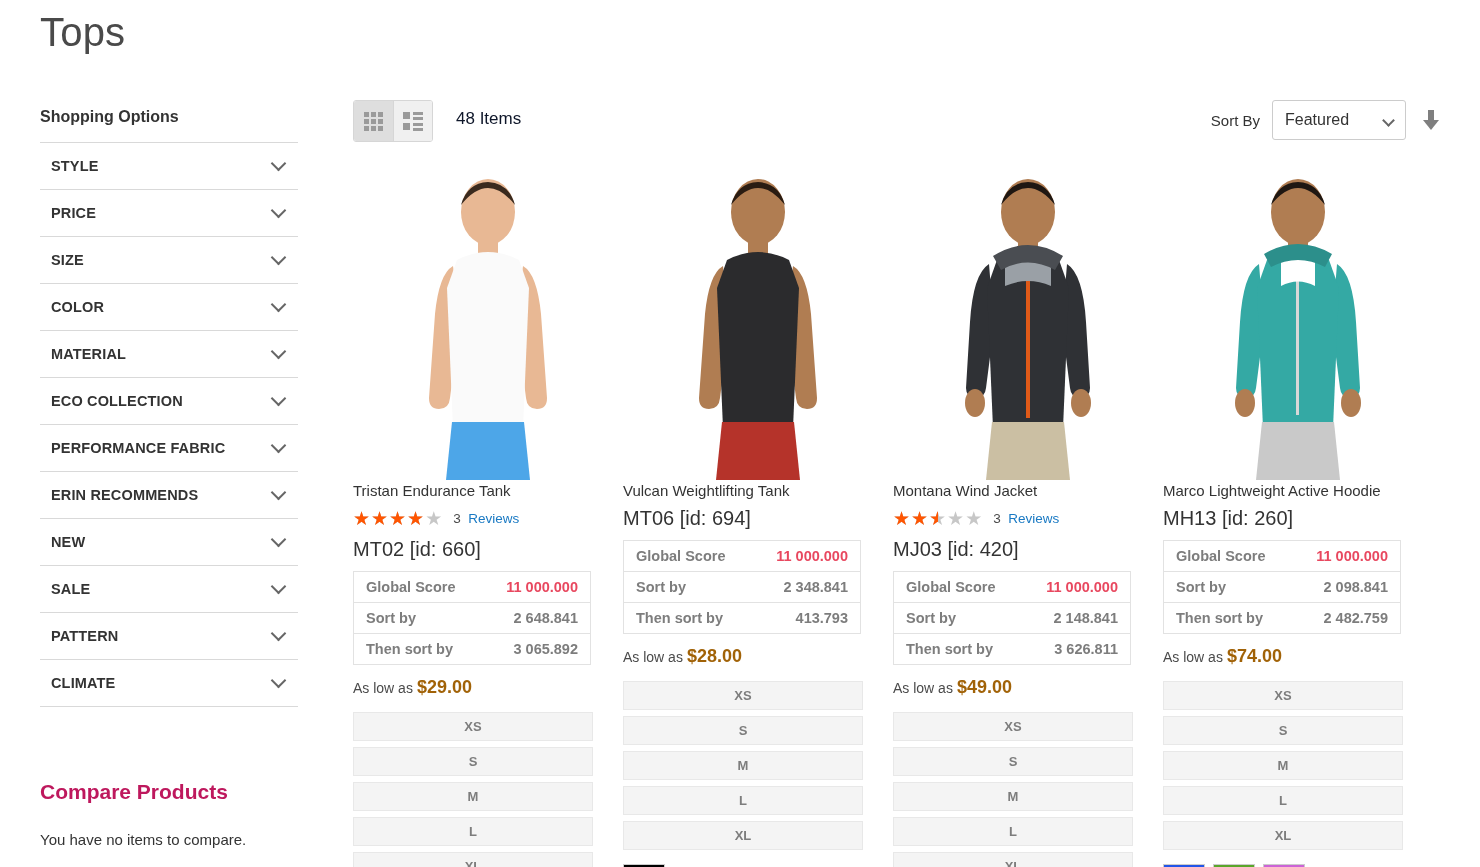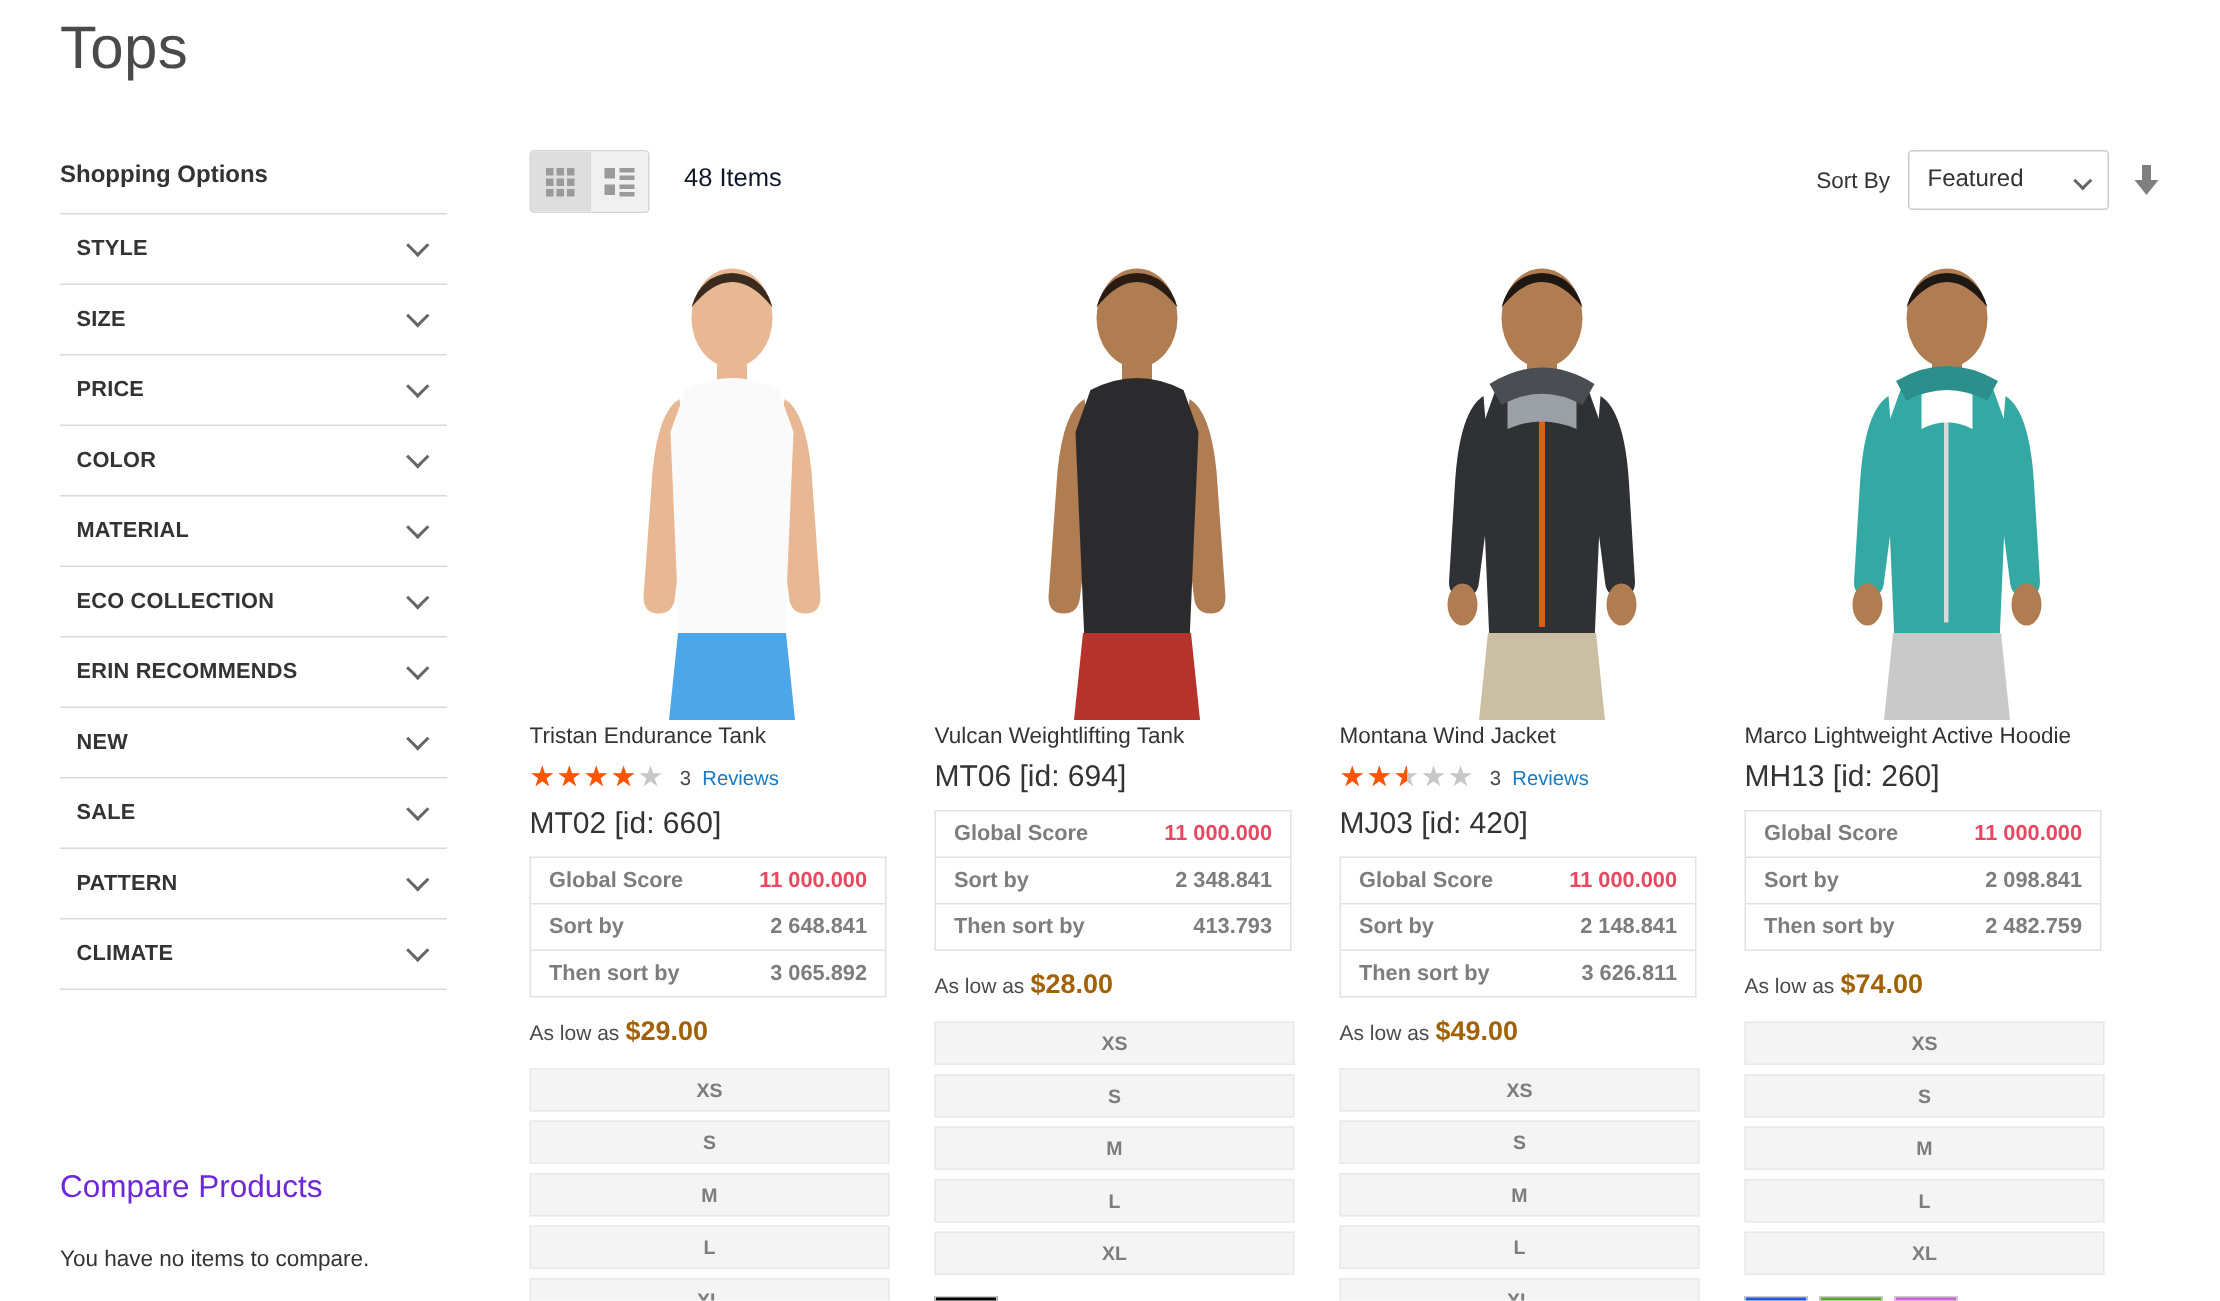--- a/index.html
+++ b/index.html
@@ -41,21 +41,21 @@
     width: 13px; height: 13px; margin-top: -8px;
   }
   .chev::before {
     content: ""; display: block;
     width: 9px; height: 9px;
     border-right: 2px solid #666; border-bottom: 2px solid #666;
     transform: rotate(45deg);
   }
 
   .compare-block { position: absolute; left: 40px; top: 778px; width: 258px; }
-  .compare-title { font-size: 21px; font-weight: 400; color: #6d28d9; line-height: 1.3; }
+  .compare-title { font-size: 21px; font-weight: 700; color: #be185d; line-height: 1.3; }
   .compare-empty { font-size: 15px; color: #333; margin-top: 26px; }
 
   
   .toolbar { position: absolute; left: 353px; top: 100px; right: 40px; height: 44px; }
   .view-modes {
     position: absolute; left: 0; top: 0;
     display: flex; border: 1px solid #d6d6d6; border-radius: 3px; overflow: hidden;
   }
   .mode-btn {
     width: 39px; height: 40px;
@@ -163,25 +163,26 @@
 <body>
 
 <div class="page">
 
   <h1 class="page-title">Tops</h1>
 
   <aside class="sidebar">
     <div class="sidebar-title">Shopping Options</div>
     <ul class="filter-list" id="filter-list">
         <li class="filter-item"><span class="filter-label">STYLE</span><span class="chev"></span></li>
+        <li class="filter-item"><span class="filter-label">PRICE</span><span class="chev"></span></li>
         <li class="filter-item"><span class="filter-label">SIZE</span><span class="chev"></span></li>
-        <li class="filter-item"><span class="filter-label">PRICE</span><span class="chev"></span></li>
         <li class="filter-item"><span class="filter-label">COLOR</span><span class="chev"></span></li>
         <li class="filter-item"><span class="filter-label">MATERIAL</span><span class="chev"></span></li>
         <li class="filter-item"><span class="filter-label">ECO COLLECTION</span><span class="chev"></span></li>
+        <li class="filter-item"><span class="filter-label">PERFORMANCE FABRIC</span><span class="chev"></span></li>
         <li class="filter-item"><span class="filter-label">ERIN RECOMMENDS</span><span class="chev"></span></li>
         <li class="filter-item"><span class="filter-label">NEW</span><span class="chev"></span></li>
         <li class="filter-item"><span class="filter-label">SALE</span><span class="chev"></span></li>
         <li class="filter-item"><span class="filter-label">PATTERN</span><span class="chev"></span></li>
         <li class="filter-item"><span class="filter-label">CLIMATE</span><span class="chev"></span></li>
       </ul>
   </aside>
 
   <div class="compare-block">
     <div class="compare-title">Compare Products</div>

